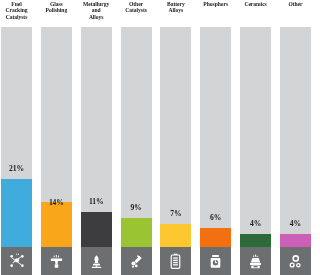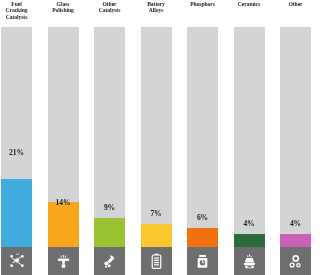--- a/index.html
+++ b/index.html
@@ -85,21 +85,21 @@
 
 <div id="chart">
     <div class="col">
       <div class="cat-label">
         <span>Fuel</span>
         <span>Cracking</span>
         <span>Catalysts</span>
       </div>
       <div class="track">
         <div class="fill" style="height: 68px; background: rgb(64, 171, 221);"></div>
-        <div class="pct" style="bottom: 90px;">21%</div>
+        <div class="pct" style="bottom: 74px;">21%</div>
       </div>
       <div class="icon-tile">
         <svg width="16" height="16" viewBox="0 0 24 24" fill="#fff">
           <circle cx="12" cy="11" r="3.2"></circle>
           <circle cx="4" cy="5" r="2"></circle>
           <circle cx="20" cy="5" r="2"></circle>
           <circle cx="4" cy="19" r="2"></circle>
           <circle cx="20" cy="19" r="2"></circle>
           <rect x="5" y="7" width="6.5" height="1.3" transform="rotate(37 5 7)"></rect>
           <rect x="13" y="8.6" width="6.5" height="1.3" transform="rotate(-37 13 8.6)"></rect>
@@ -125,20 +125,39 @@
           <path d="M9.5 11h5l-1 5.5h-3z"></path>
           <rect x="9.2" y="16.5" width="5.6" height="5.5" rx="0.6"></rect>
           <rect x="7.5" y="2.5" width="1.5" height="3"></rect>
           <rect x="11" y="1.5" width="1.5" height="4"></rect>
           <rect x="14.5" y="2.5" width="1.5" height="3"></rect>
         </svg>
       </div>
     </div>
     <div class="col">
       <div class="cat-label">
+        <span>Metallurgy</span>
+        <span>and</span>
+        <span>Alloys</span>
+      </div>
+      <div class="track">
+        <div class="fill" style="height: 35px; background: rgb(61, 61, 64);"></div>
+        <div class="pct" style="bottom: 41px;">11%</div>
+      </div>
+      <div class="icon-tile">
+        <svg width="15" height="15" viewBox="0 0 24 24" fill="#fff">
+          <path d="M12 2c-2.2 2.2-3.3 4.2-3.3 6.2 0 1.6 1 2.6 1 4 0 1-0.6 1.8-1.4 2.4h7.4c-0.8-0.6-1.4-1.4-1.4-2.4 0-1.4 1-2.4 1-4C15.3 6.2 14.2 4.2 12 2z"></path>
+          <rect x="6.5" y="15.6" width="11" height="2.6" rx="0.5"></rect>
+          <rect x="11" y="18.2" width="2" height="2.4"></rect>
+          <rect x="4.5" y="20.4" width="15" height="2.1" rx="0.6"></rect>
+        </svg>
+      </div>
+    </div>
+    <div class="col">
+      <div class="cat-label">
         <span>Other</span>
         <span>Catalysts</span>
       </div>
       <div class="track">
         <div class="fill" style="height: 29px; background: rgb(154, 196, 49);"></div>
         <div class="pct" style="bottom: 35px;">9%</div>
       </div>
       <div class="icon-tile">
         <svg width="15" height="15" viewBox="0 0 24 24" fill="#fff">
           <path d="M16.8 3.2l3.4 3.4-8.2 8.2-3.4-3.4z"></path>

